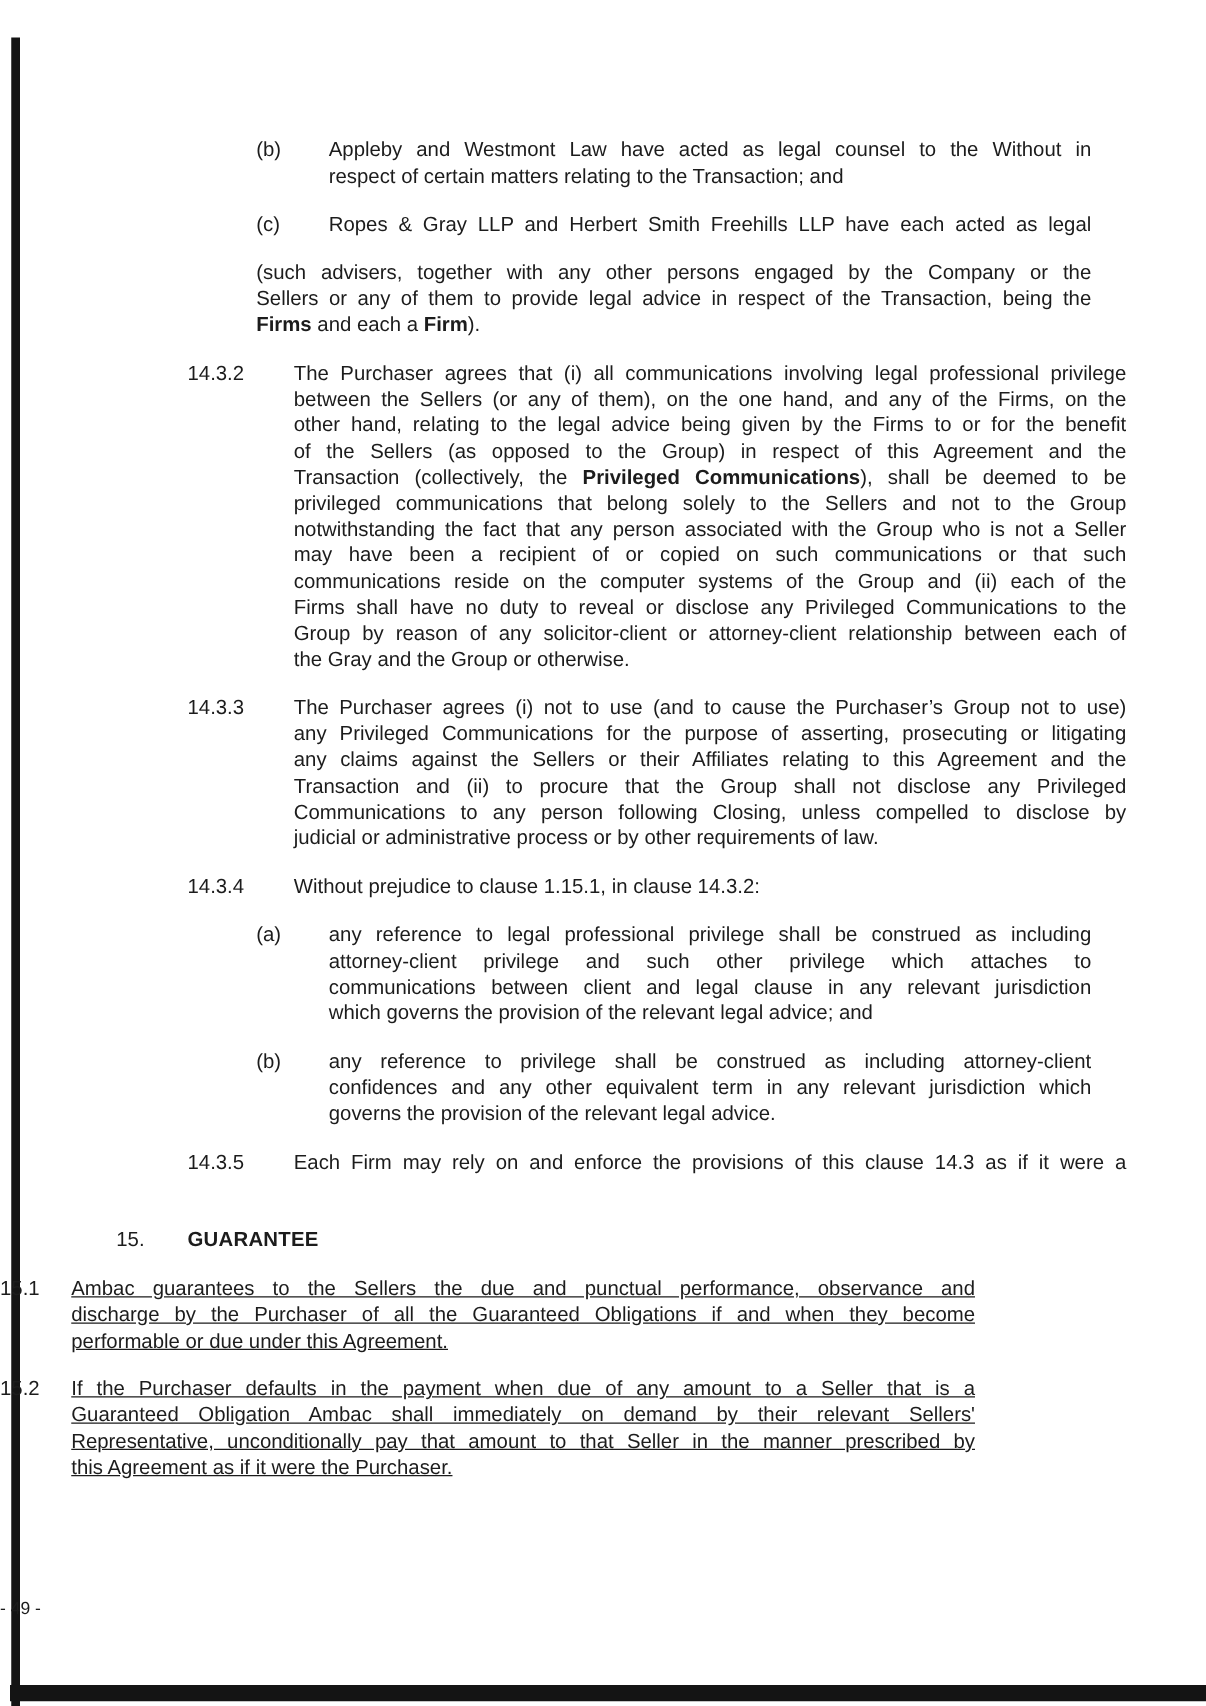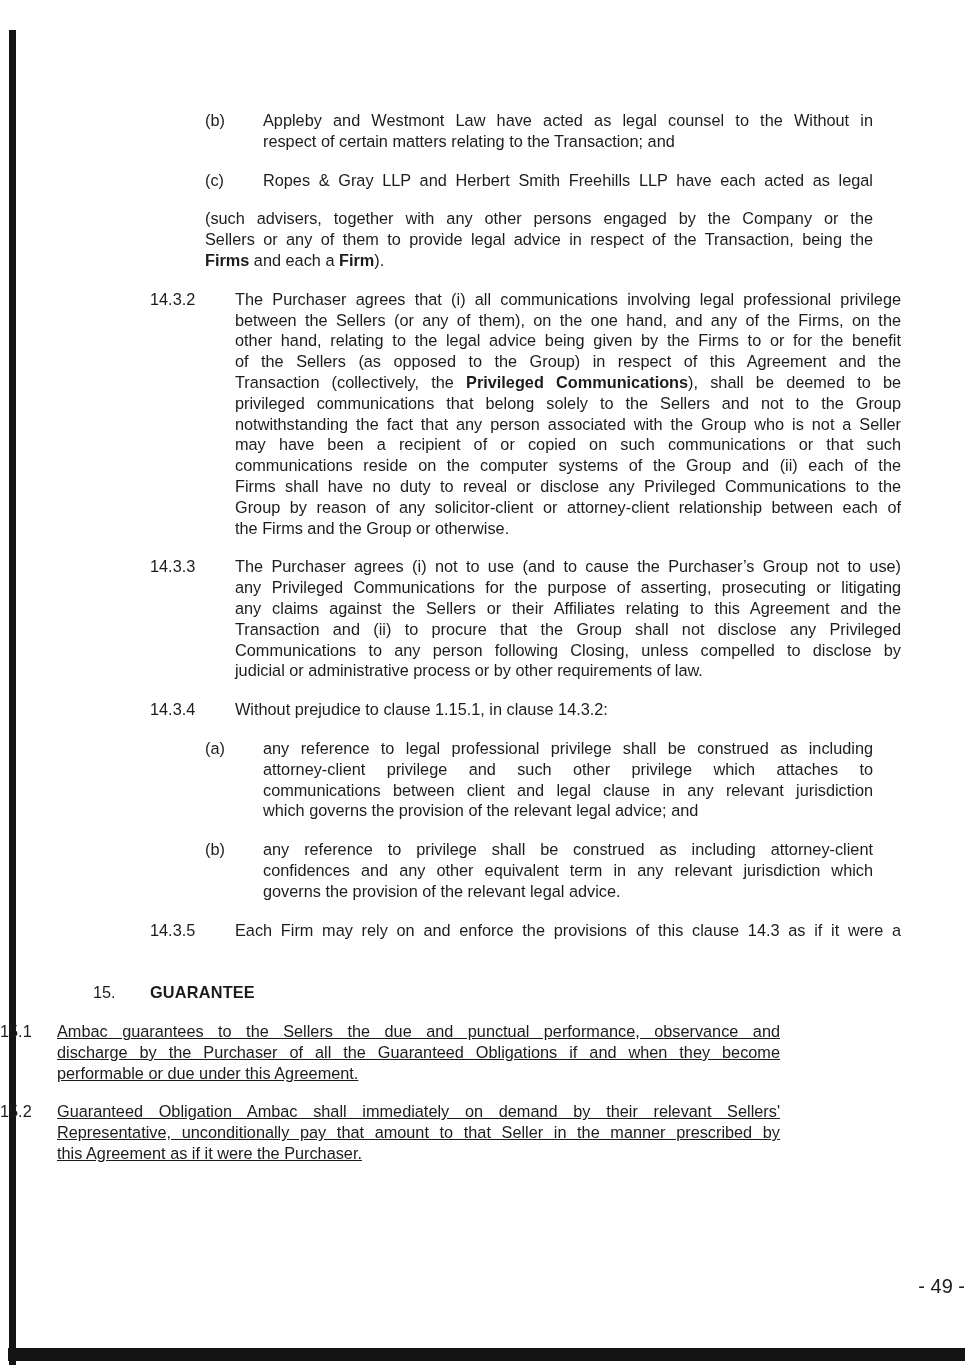--- a/index.html
+++ b/index.html
@@ -29,21 +29,21 @@
   .sub{margin-left:205px;}
   .sub .txt{margin-left:58px;width:610px;}
   
   .note{margin-left:205px;}
   .note .txt{width:668px;}
   
   .ln{text-align:justify;text-align-last:justify;}
   .ln.last{text-align-last:auto;}
   .pageno{
     position:absolute;top:1276px;left:0;width:100%;
-    text-align:right;font-size:20px;
+    text-align:left;font-size:14px;
   }
   
   .scan-left{
     position:absolute;left:9px;top:30px;width:7px;height:1335px;
     background:var(--scanbar,#141414);
   }
   .scan-bottom{
     position:absolute;left:8px;top:1348px;width:957px;height:13px;
     background:var(--scanbar,#141414);
   }
@@ -83,21 +83,21 @@
           <div class="ln"><span>between the Sellers (or any of them), on the one hand, and any of the Firms, on the</span></div>
           <div class="ln"><span>other hand, relating to the legal advice being given by the Firms to or for the benefit</span></div>
           <div class="ln"><span>of the Sellers (as opposed to the Group) in respect of this Agreement and the</span></div>
           <div class="ln"><span>Transaction (collectively, the </span><b>Privileged Communications</b><span>), shall be deemed to be</span></div>
           <div class="ln"><span>privileged communications that belong solely to the Sellers and not to the Group</span></div>
           <div class="ln"><span>notwithstanding the fact that any person associated with the Group who is not a Seller</span></div>
           <div class="ln"><span>may have been a recipient of or copied on such communications or that such</span></div>
           <div class="ln"><span>communications reside on the computer systems of the Group and (ii) each of the</span></div>
           <div class="ln"><span>Firms shall have no duty to reveal or disclose any Privileged Communications to the</span></div>
           <div class="ln"><span>Group by reason of any solicitor-client or attorney-client relationship between each of</span></div>
-          <div class="ln last"><span>the Firms and the Group or otherwise.</span></div>
+          <div class="ln last"><span>the Gray and the Group or otherwise.</span></div>
         </div>
       </div>
       <div class="row c3">
         <span class="num">14.3.3</span>
         <div class="txt">
           <div class="ln"><span>The Purchaser agrees (i) not to use (and to cause the Purchaser’s Group not to use)</span></div>
           <div class="ln"><span>any Privileged Communications for the purpose of asserting, prosecuting or litigating</span></div>
           <div class="ln"><span>any claims against the Sellers or their Affiliates relating to this Agreement and the</span></div>
           <div class="ln"><span>Transaction and (ii) to procure that the Group shall not disclose any Privileged</span></div>
           <div class="ln"><span>Communications to any person following Closing, unless compelled to disclose by</span></div>
@@ -143,20 +143,21 @@
         <span class="num">15.1</span>
         <div class="txt">
           <div class="ln"><span>Ambac guarantees to the Sellers the due and punctual performance, observance and</span></div>
           <div class="ln"><span>discharge by the Purchaser of all the Guaranteed Obligations if and when they become</span></div>
           <div class="ln last"><span>performable or due under this Agreement.</span></div>
         </div>
       </div>
       <div class="row c1">
         <span class="num">15.2</span>
         <div class="txt">
+          <div class="ln"><span>If the Purchaser defaults in the payment when due of any amount to a Seller that is a</span></div>
           <div class="ln"><span>Guaranteed Obligation Ambac shall immediately on demand by their relevant Sellers'</span></div>
           <div class="ln"><span>Representative, unconditionally pay that amount to that Seller in the manner prescribed by</span></div>
           <div class="ln last"><span>this Agreement as if it were the Purchaser.</span></div>
         </div>
       </div>
     </main>
 
   <footer class="pageno">- 49 -</footer>
 </div>
 

